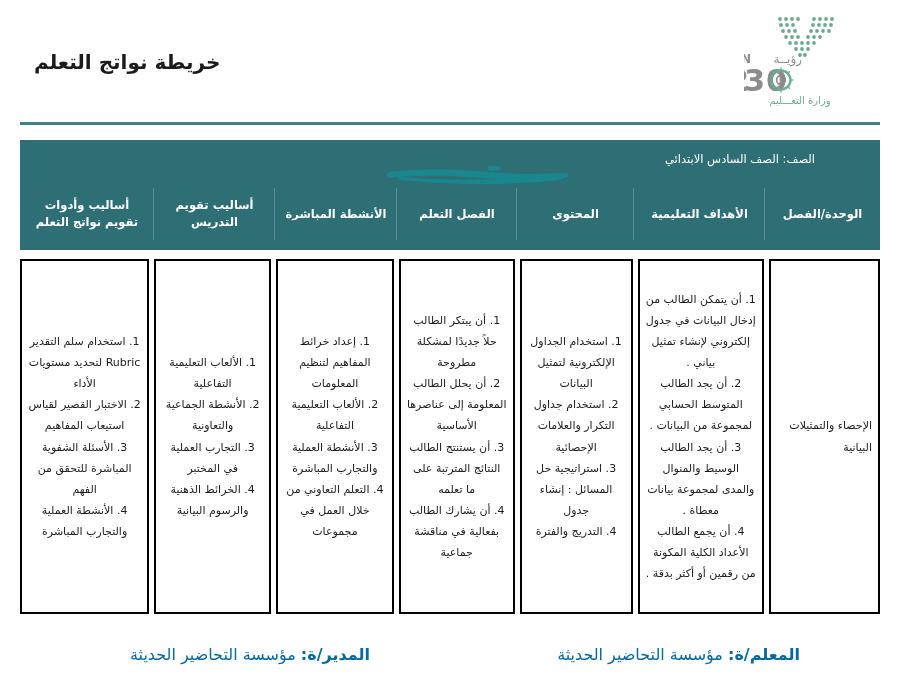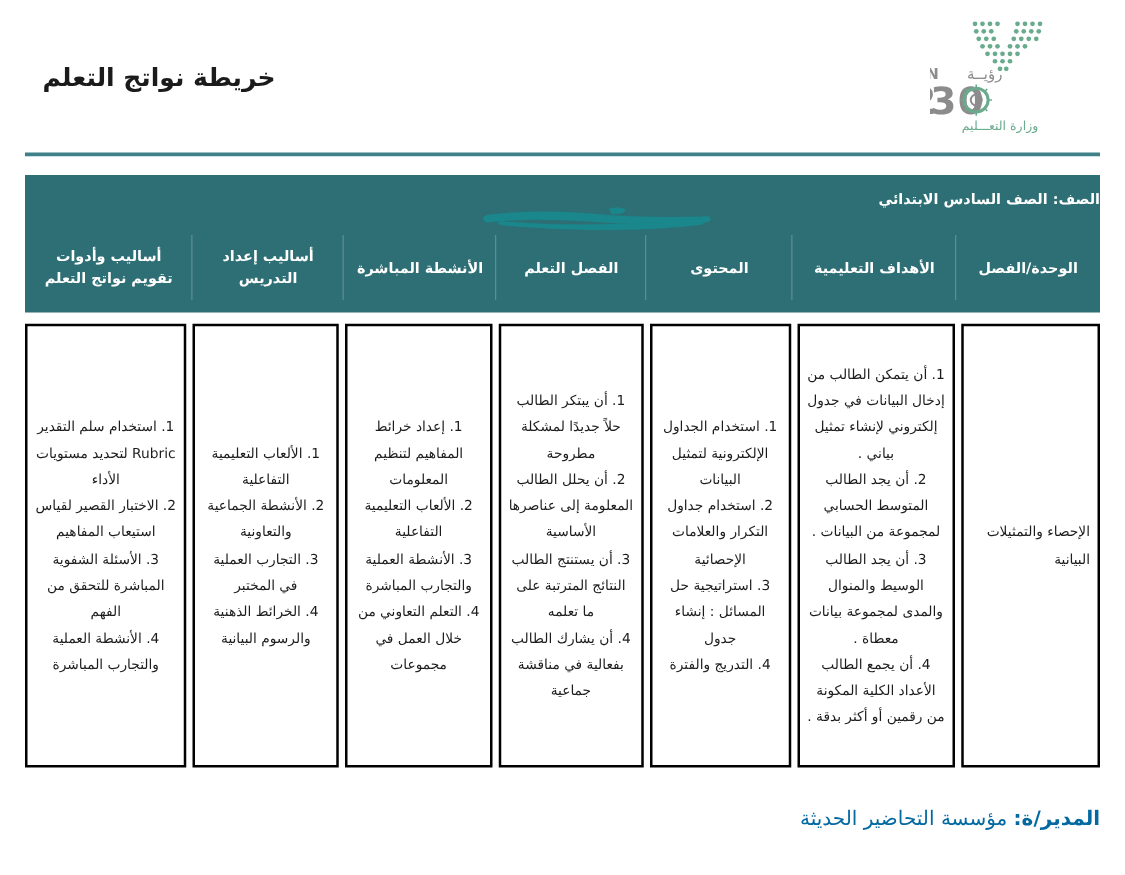--- a/index.html
+++ b/index.html
@@ -67,23 +67,23 @@
   }
   .thead-row1 {
     display: flex;
     flex-direction: row;
     height: 38px;
     align-items: center;
     position: relative;
   }
   .meta-cell {
     font-size: 11.5px;
-    font-weight: bold;
+    font-weight: normal;
     white-space: nowrap;
-    text-align: right;
+    text-align: left;
   }
   .meta-subject { width: 215px; }
   .meta-grade   { width: 215px; }
   .meta-blank   { flex: 1; position: relative; }
 
   
   .redaction {
     position: absolute;
     top: 4px;
     right: 92px;
@@ -269,21 +269,21 @@
         </svg>
       </div>
     </div>
 
     <div class="thead-row2">
       <div class="th c-unit">الوحدة/الفصل</div>
       <div class="th c-obj">الأهداف التعليمية</div>
       <div class="th c-cont">المحتوى</div>
       <div class="th c-out">الفصل التعلم</div>
       <div class="th c-act">الأنشطة المباشرة</div>
-      <div class="th c-meth">أساليب إعداد التدريس</div>
+      <div class="th c-meth">أساليب تقويم التدريس</div>
       <div class="th c-assess">أساليب وأدوات تقويم نواتج التعلم</div>
     </div>
   </div>
 
   <div class="tbody-row">
     <div class="td c-unit">
       <div class="cell-text ctr">الإحصاء والتمثيلات البيانية</div>
     </div>
     <div class="td c-obj">
       <div class="cell-text">1. أن يتمكن الطالب من إدخال البيانات في جدول إلكتروني لإنشاء تمثيل بياني .
@@ -318,17 +318,21 @@
     <div class="td c-assess">
       <div class="cell-text">1. استخدام سلم التقدير Rubric لتحديد مستويات الأداء
 2. الاختبار القصير لقياس استيعاب المفاهيم
 3. الأسئلة الشفوية المباشرة للتحقق من الفهم
 4. الأنشطة العملية والتجارب المباشرة</div>
     </div>
   </div>
 </div>
 
 <div class="footer">
+  <div class="footer-item footer-right">
+    <span class="lbl">المعلم/ة:</span>
+    <span>مؤسسة التحاضير الحديثة</span>
+  </div>
   <div class="footer-item footer-left">
     <span class="lbl">المدير/ة:</span>
     <span>مؤسسة التحاضير الحديثة</span>
   </div>
 </div>
 
 </body></html>

